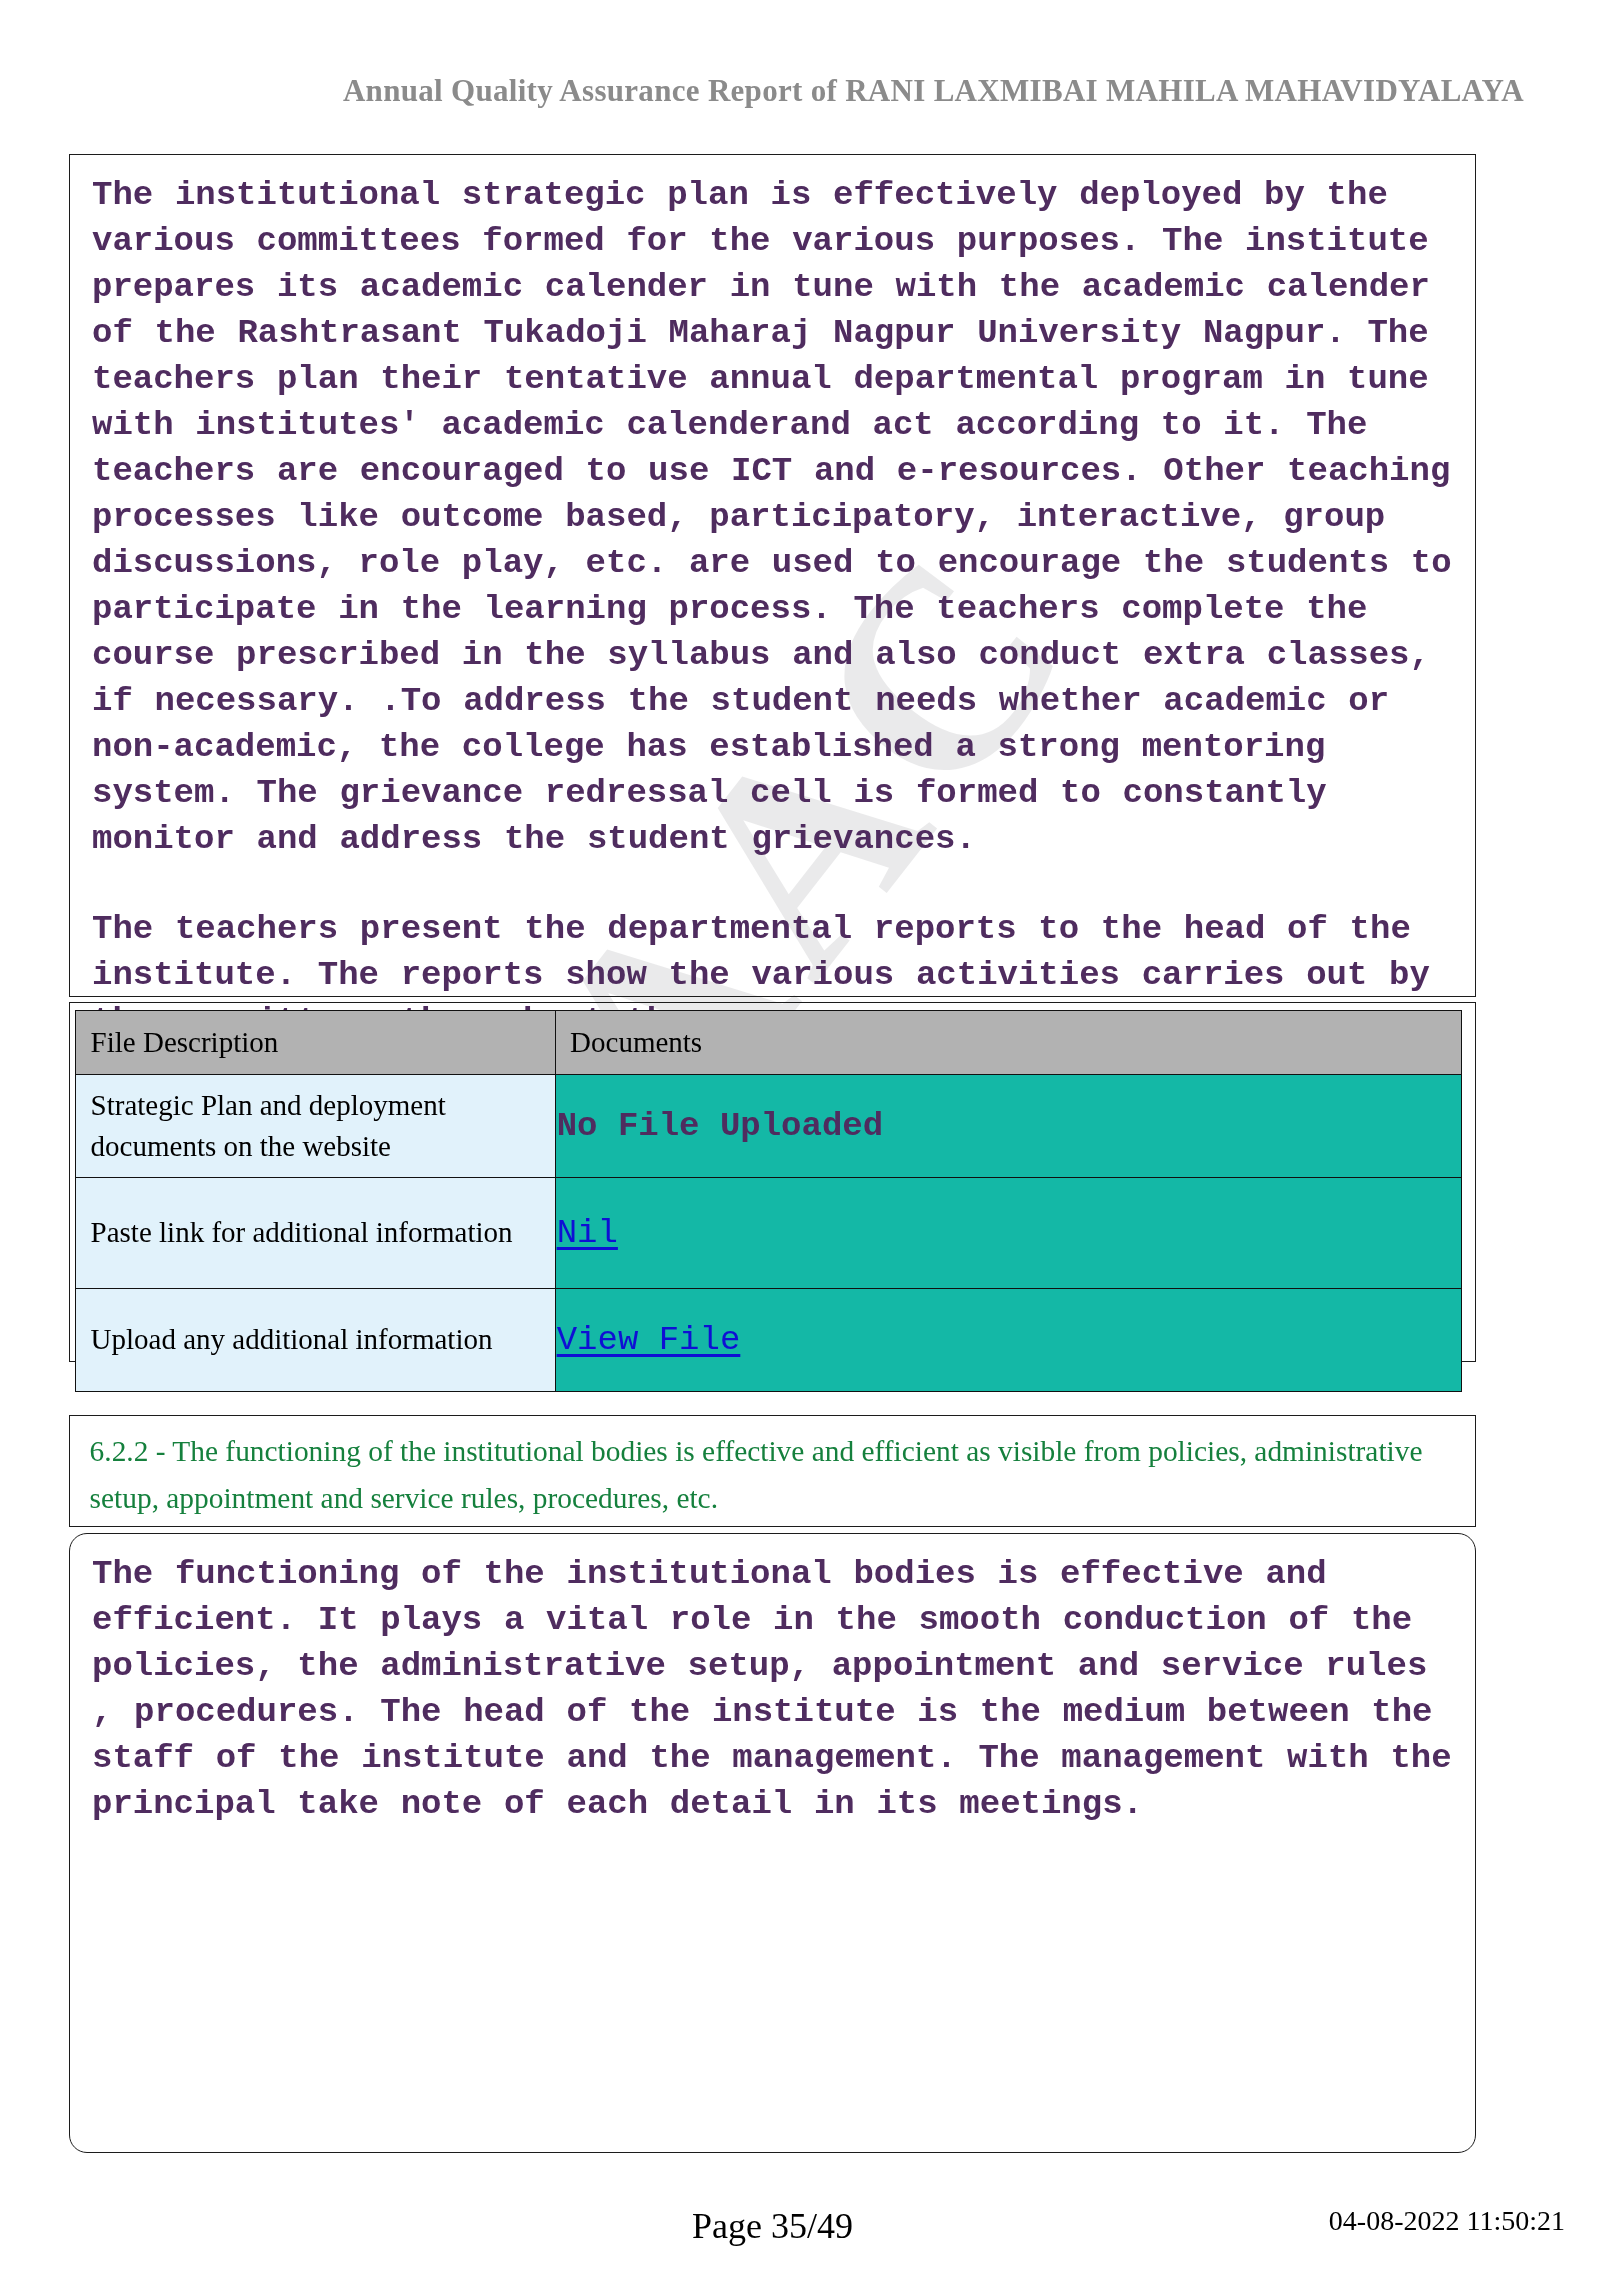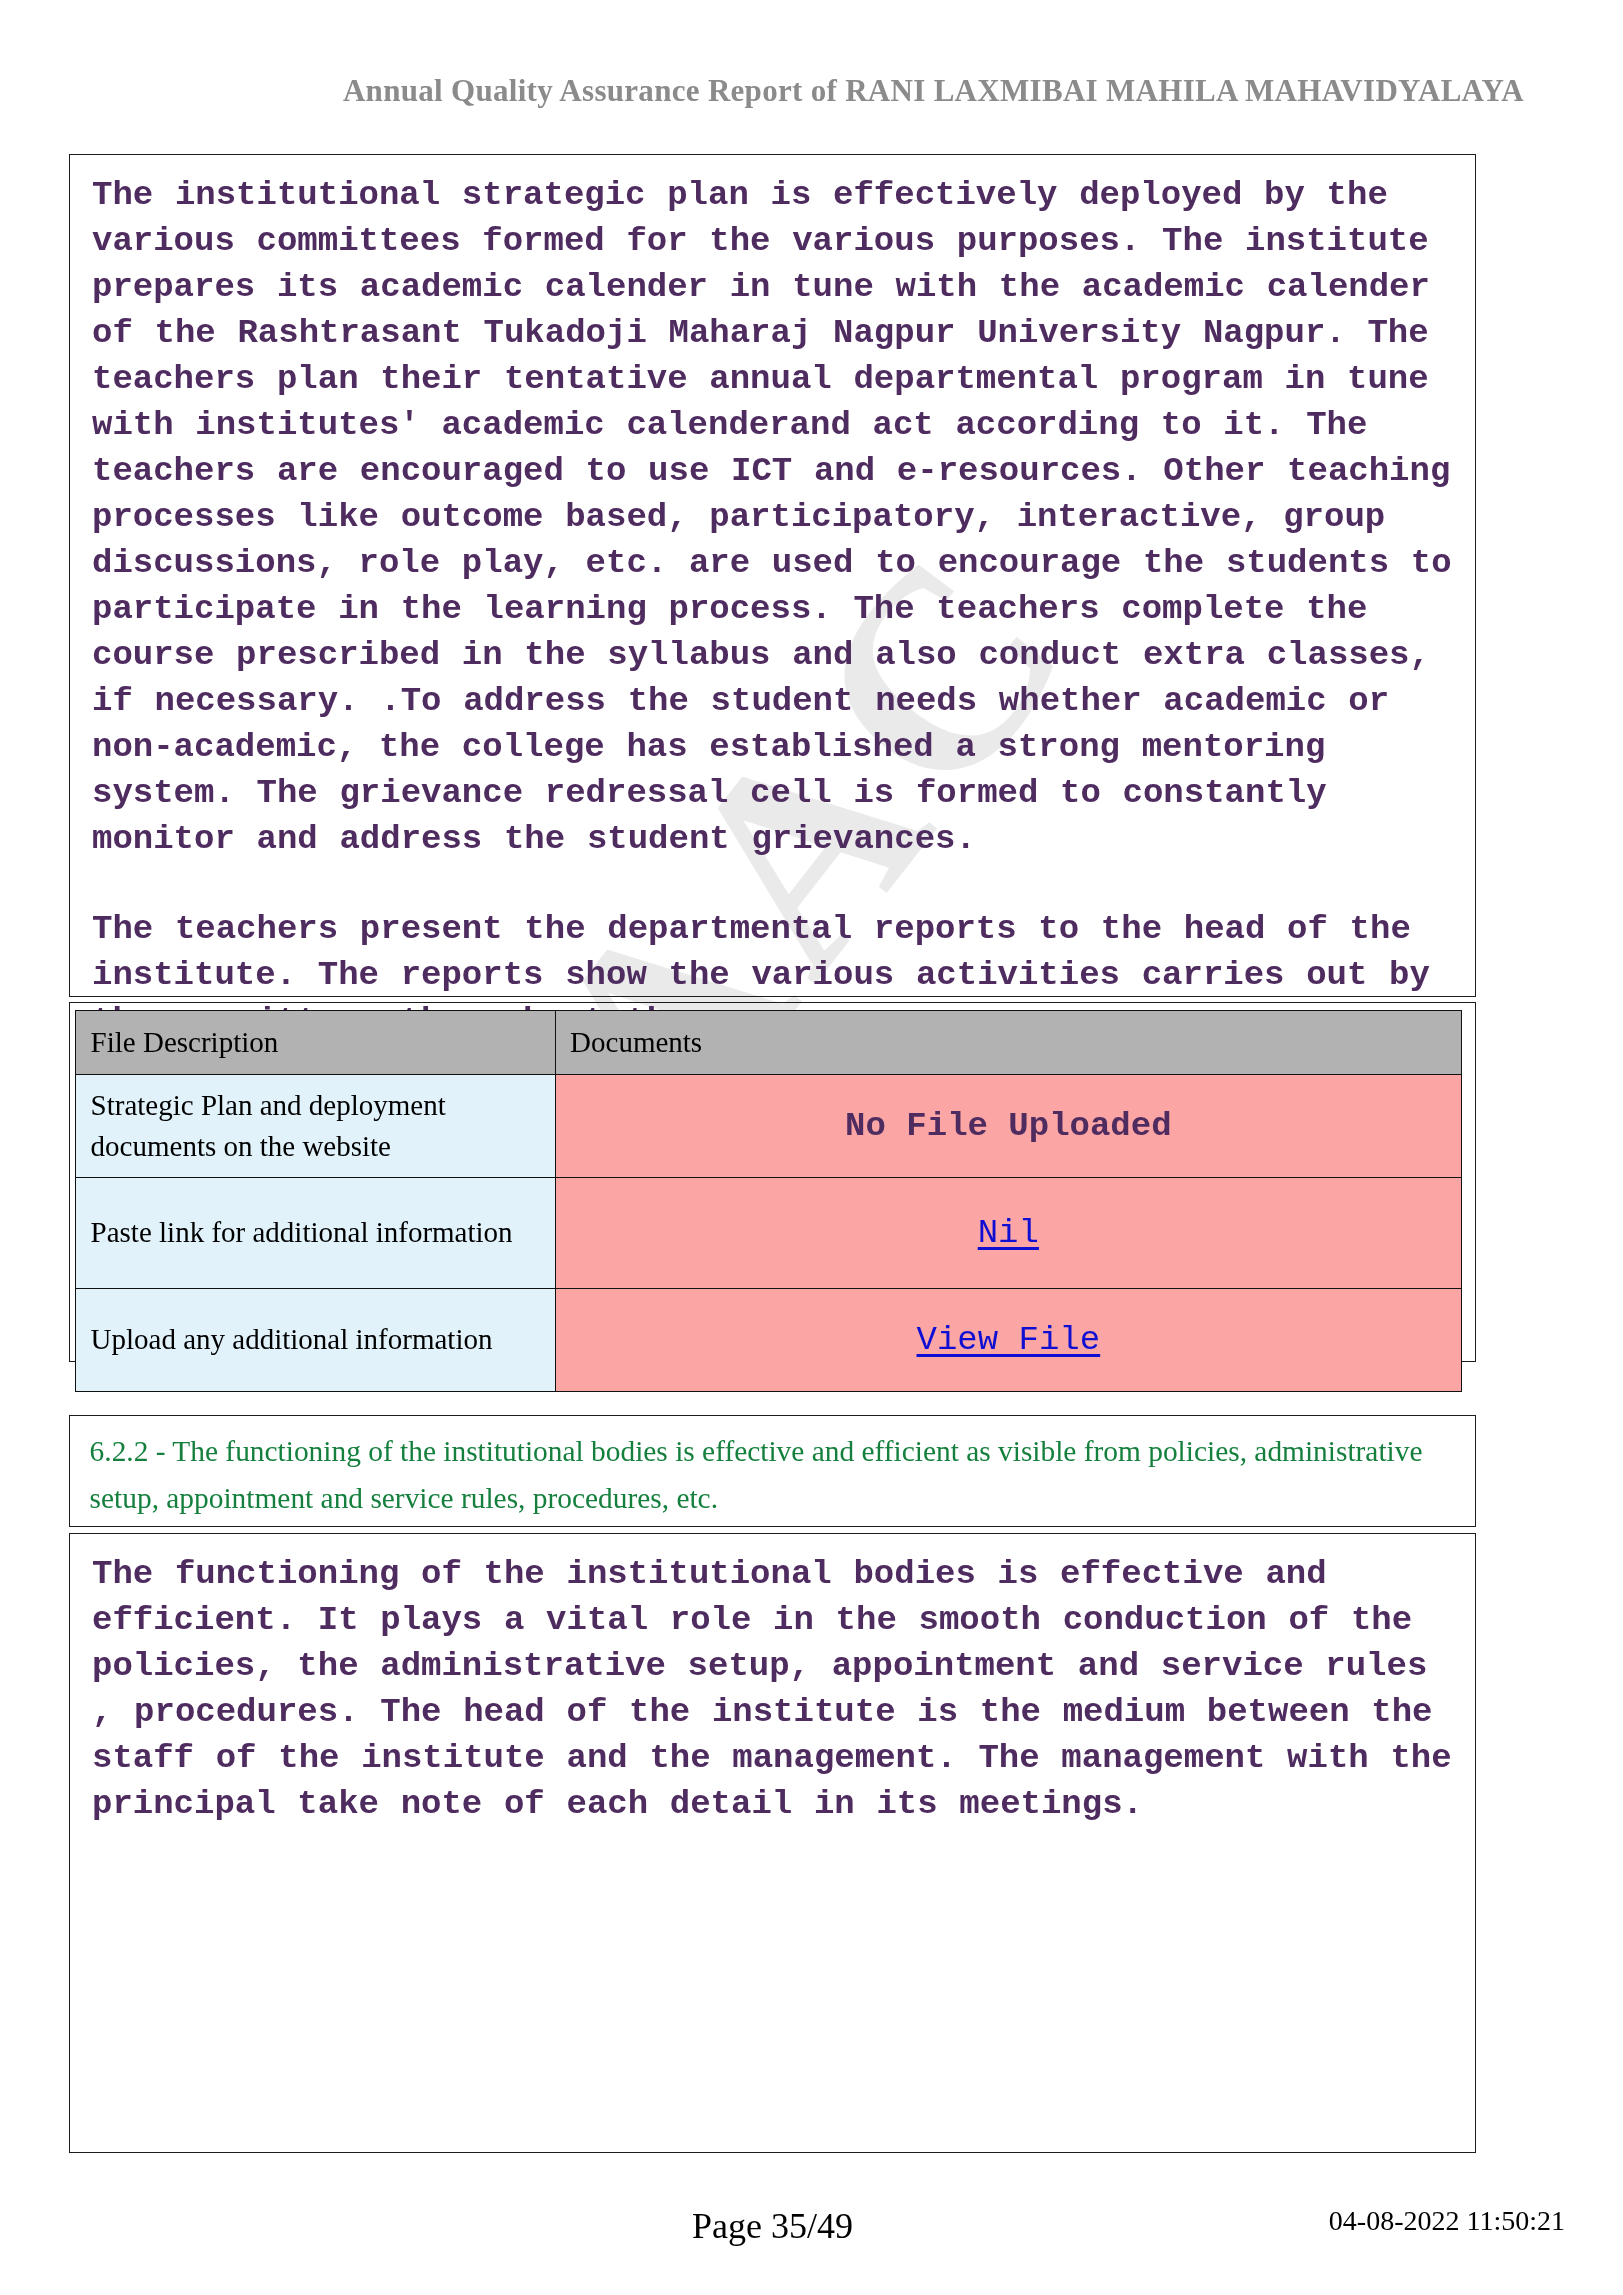--- a/index.html
+++ b/index.html
@@ -85,22 +85,21 @@
   #table-section col.c1 { width:34.6%; }
   #table-section td.label-cell {
     background:#e1f2fb;
     font-size:29px;
     line-height:41px;
     vertical-align:middle;
     padding:9.2px 13px 9.2px 14.4px;
     color:#000;
   }
   #table-section td.value-cell {
-    background:#fca5a5;
-    text-align:center;
+    background:#14b8a6;
     vertical-align:middle;
   }
   #table-section tr.r1 { height:103px; }
   #table-section tr.r2 { height:111px; }
   #table-section tr.r3 { height:103px; }
 
   .value-mono {
     font-family:"Liberation Mono", monospace;
     font-weight:bold;
     color:#4f2c5f;
@@ -116,21 +115,21 @@
   }
 
   #heading-622 {
     top:1415px; height:112px;
     padding:11.8px 19.6px;
     font-size:29.4px;
     line-height:47px;
     color:#15803d;
   }
 
-  #box-622 { top:1533px; height:620px; padding:17px 22px; }
+  #box-622 { top:1533px; height:620px; padding:17px 22px;border-radius:18px; }
 
   .footer-page {
     position:absolute;
     top:2205px; left:69px; width:1407px;
     text-align:center;
     font-size:36px;
     color:#000;
     z-index:2;
   }
   .footer-date {

